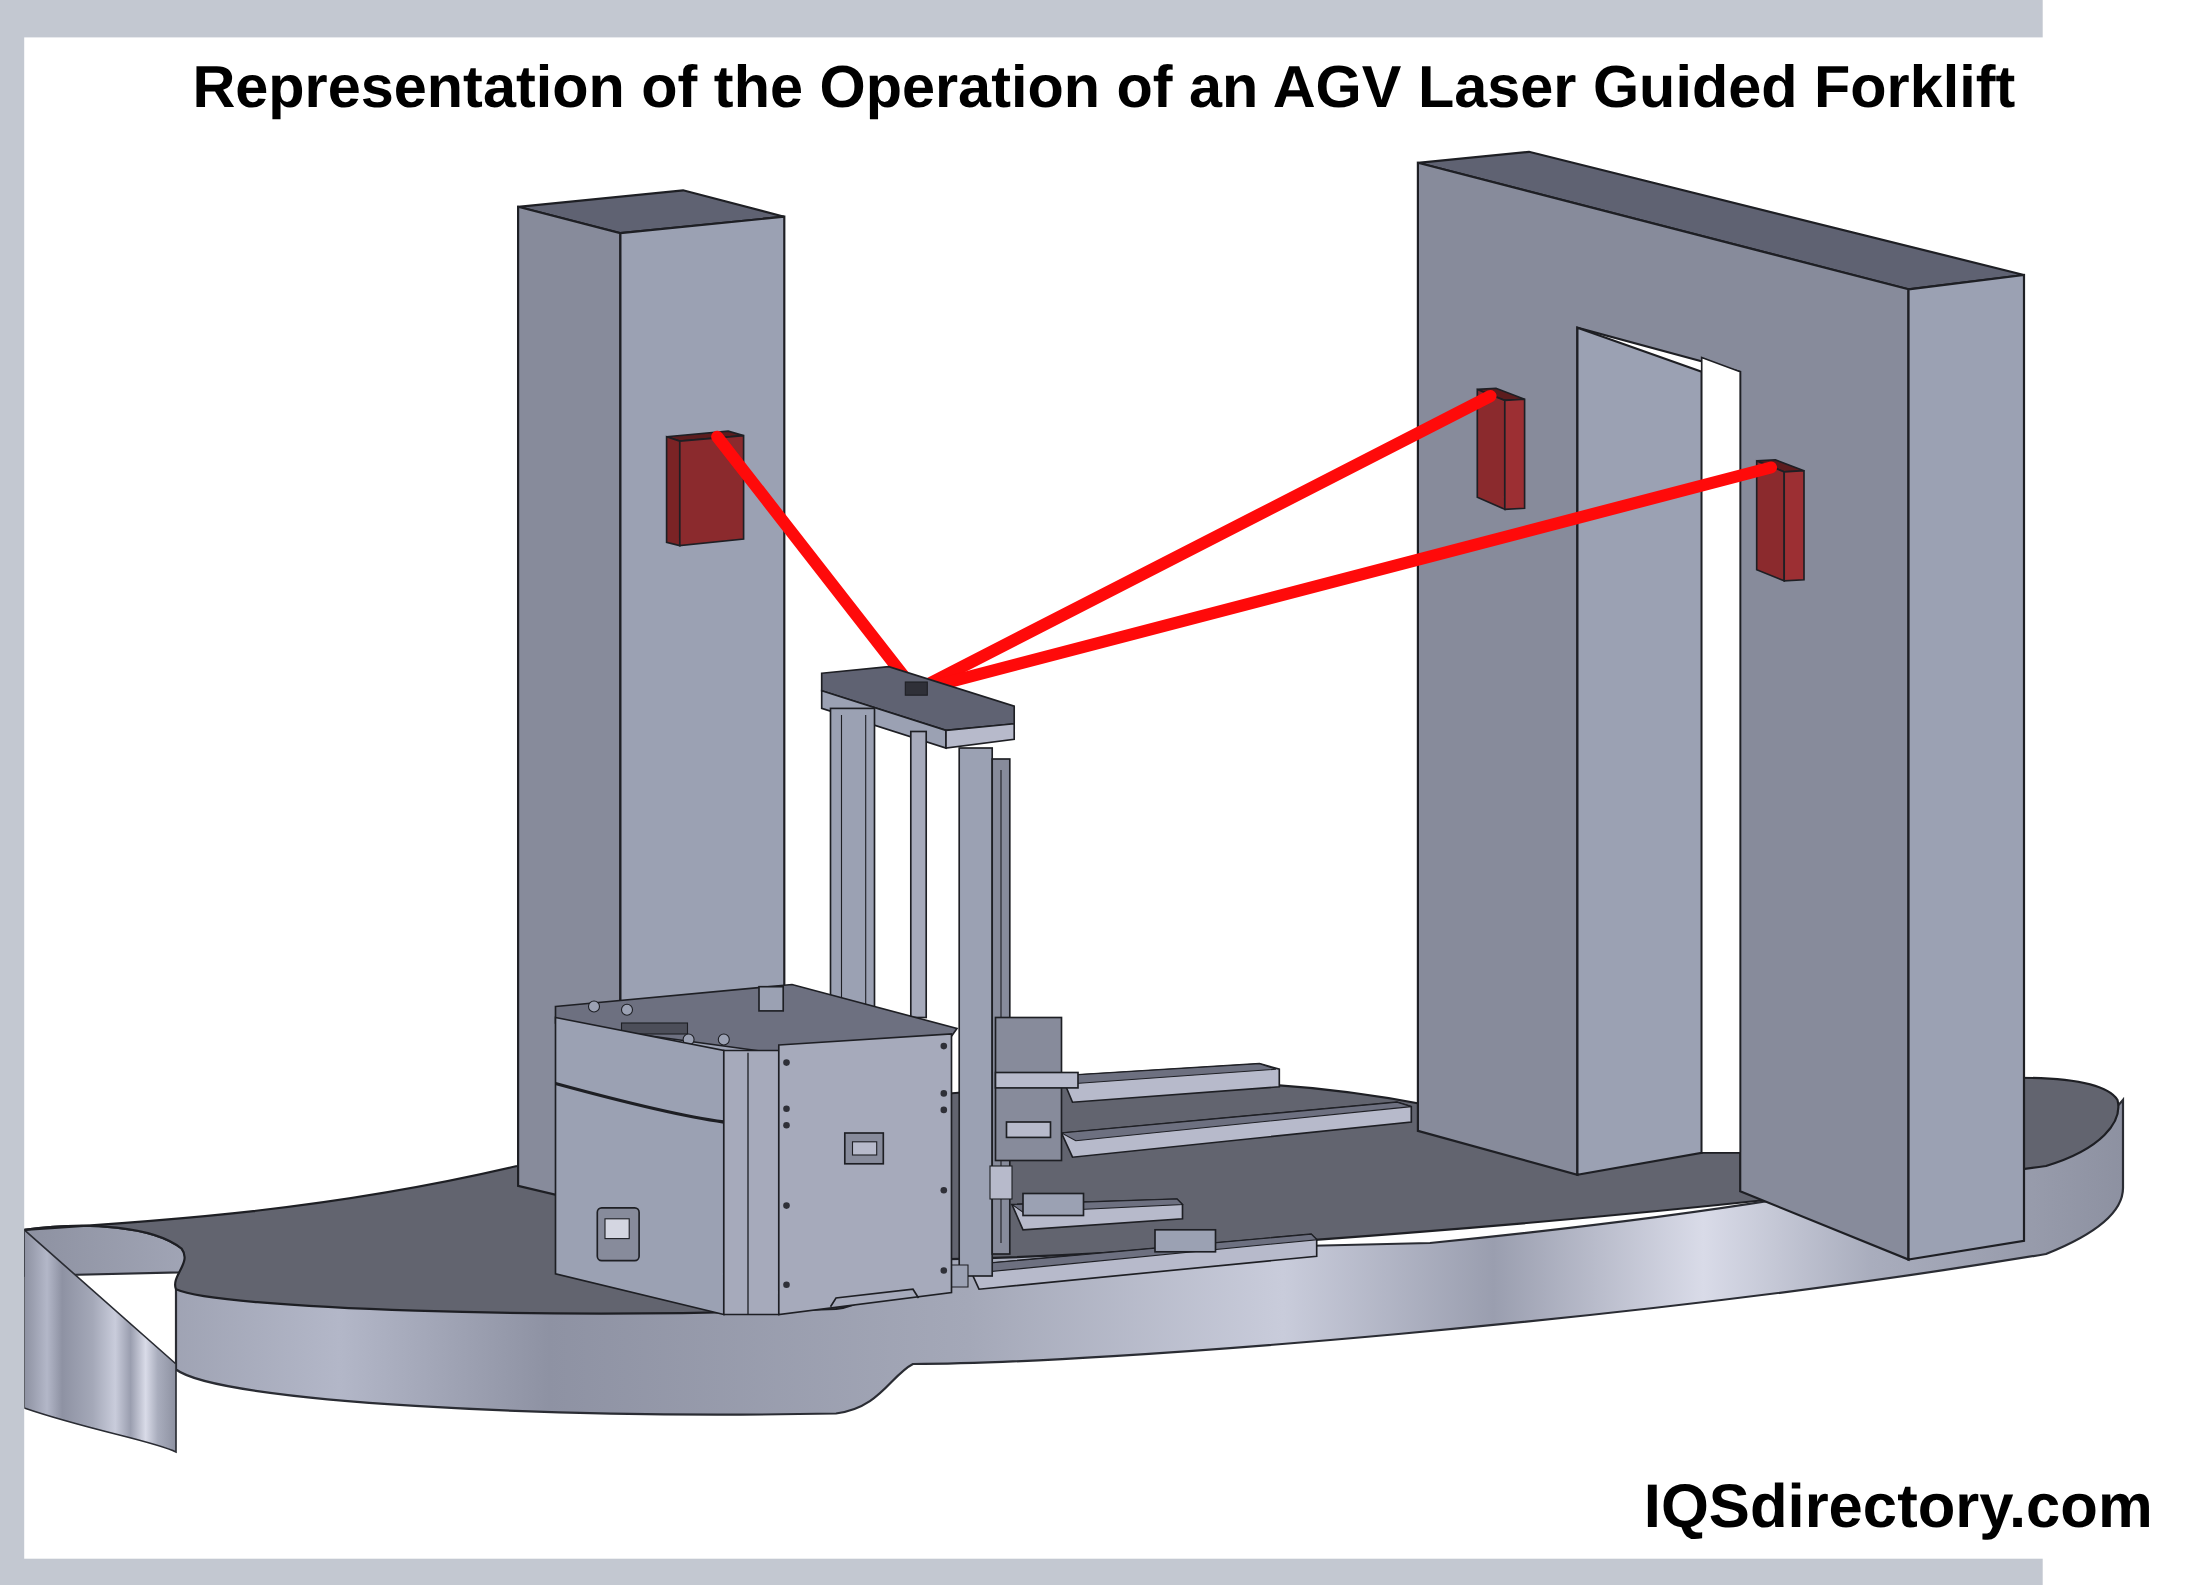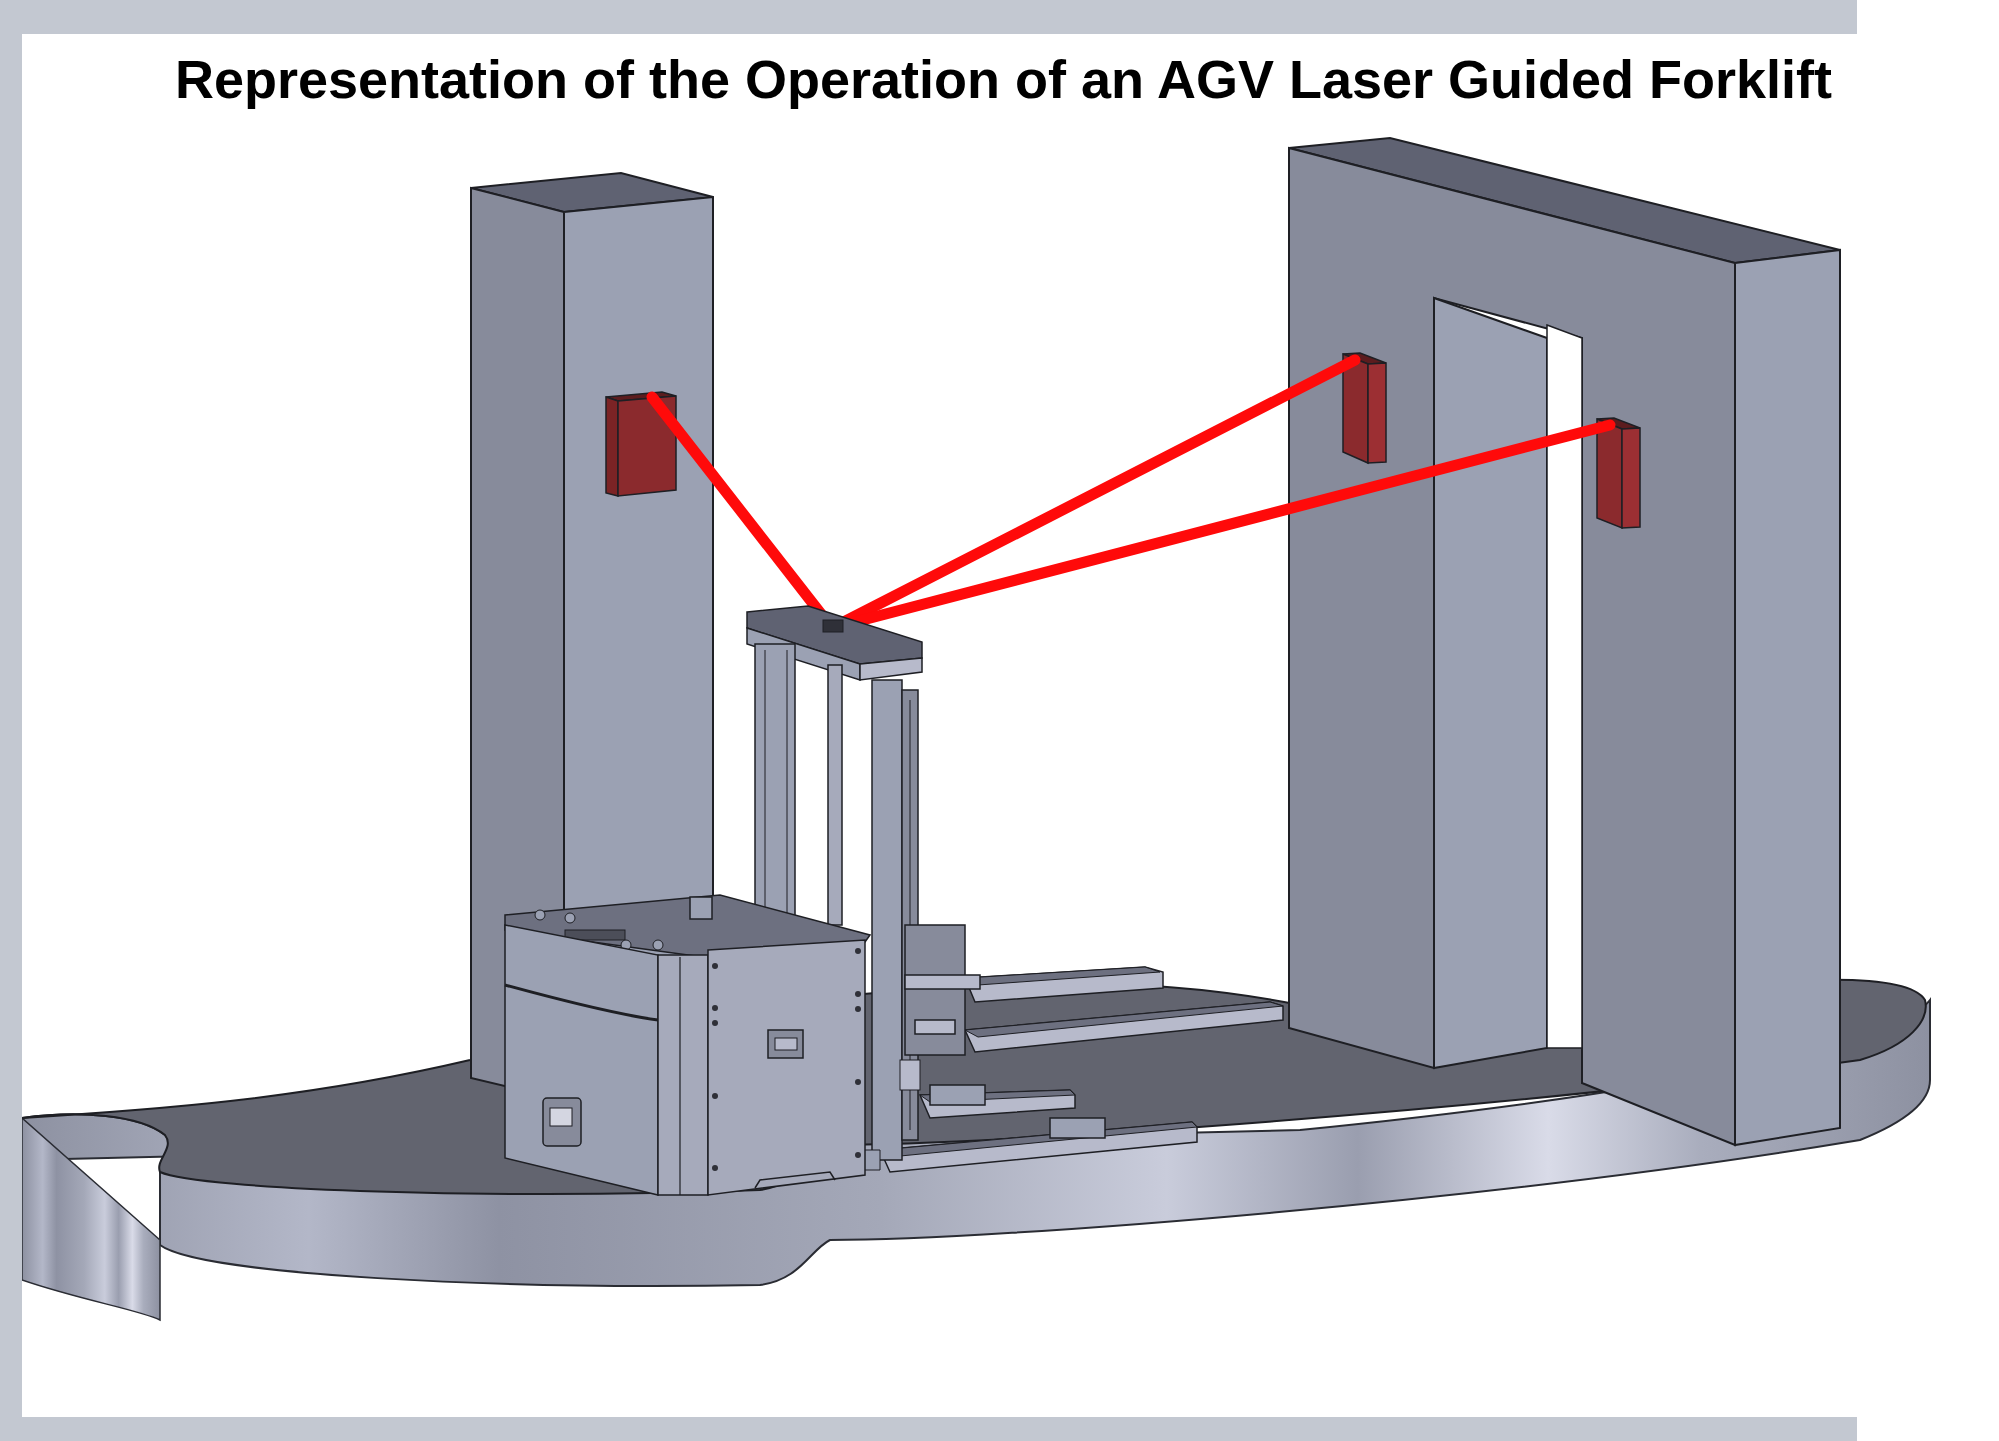--- a/index.html
+++ b/index.html
@@ -183,14 +183,15 @@
             <rect x="543" y="1098" width="38" height="48" rx="4" fill="#878b9b" stroke="#1e1f24" stroke-width="1.5"></rect>
             <rect x="550" y="1108" width="22" height="18" fill="#d4d6e1" stroke="#1e1f24" stroke-width="1"></rect>
           </g>
 
           <path d="M755 1188 L 760 1180 L 830 1172 L 835 1180" stroke="#1e1f24" stroke-width="1.5" fill="none"></path>
         </g>
       </g>
     </svg>
 
     <div class="title">Representation of the Operation of an AGV Laser Guided Forklift</div>
+    <div class="watermark">IQSdirectory.com</div>
   </div>
 </div>
 
 </body></html>

